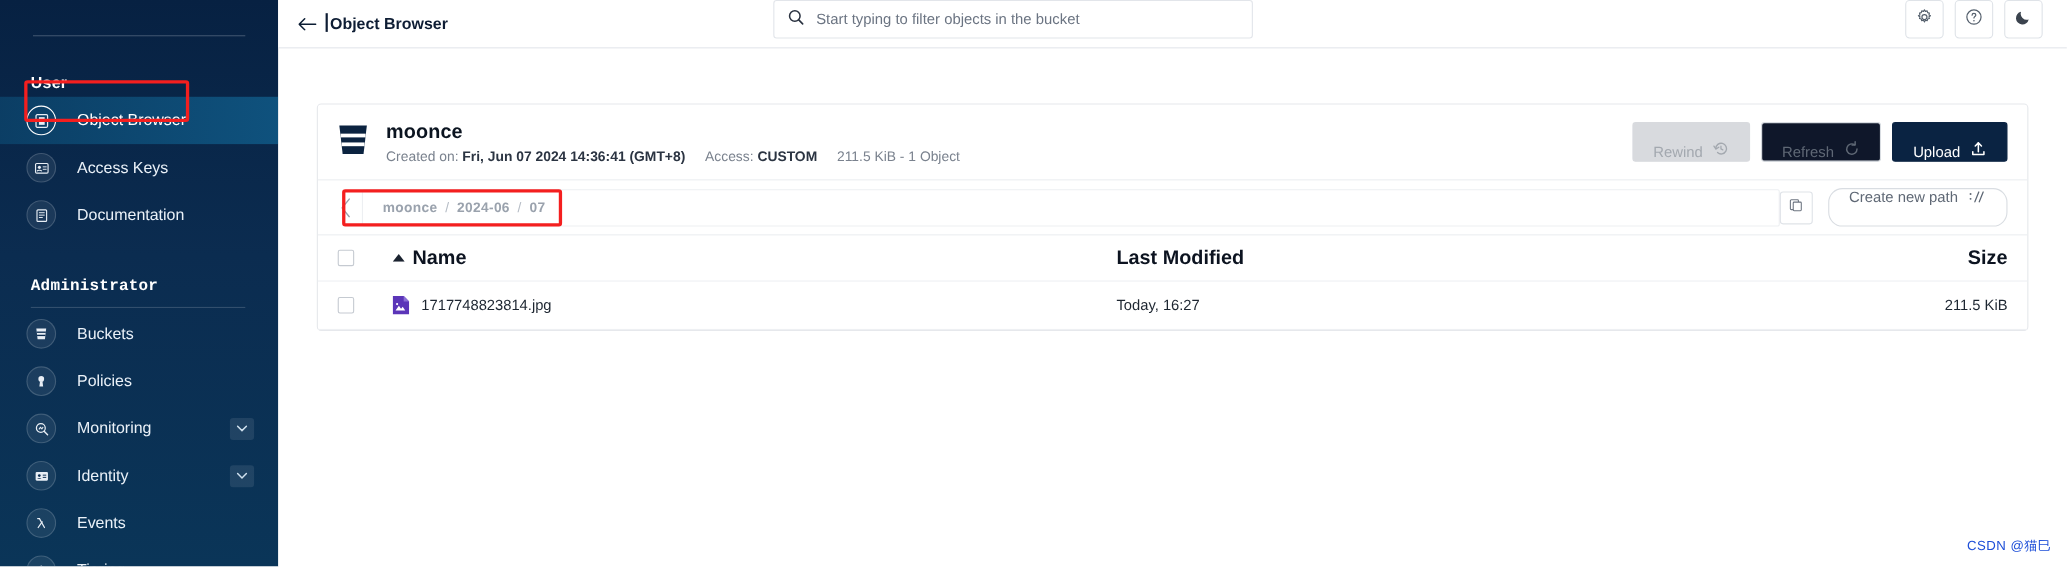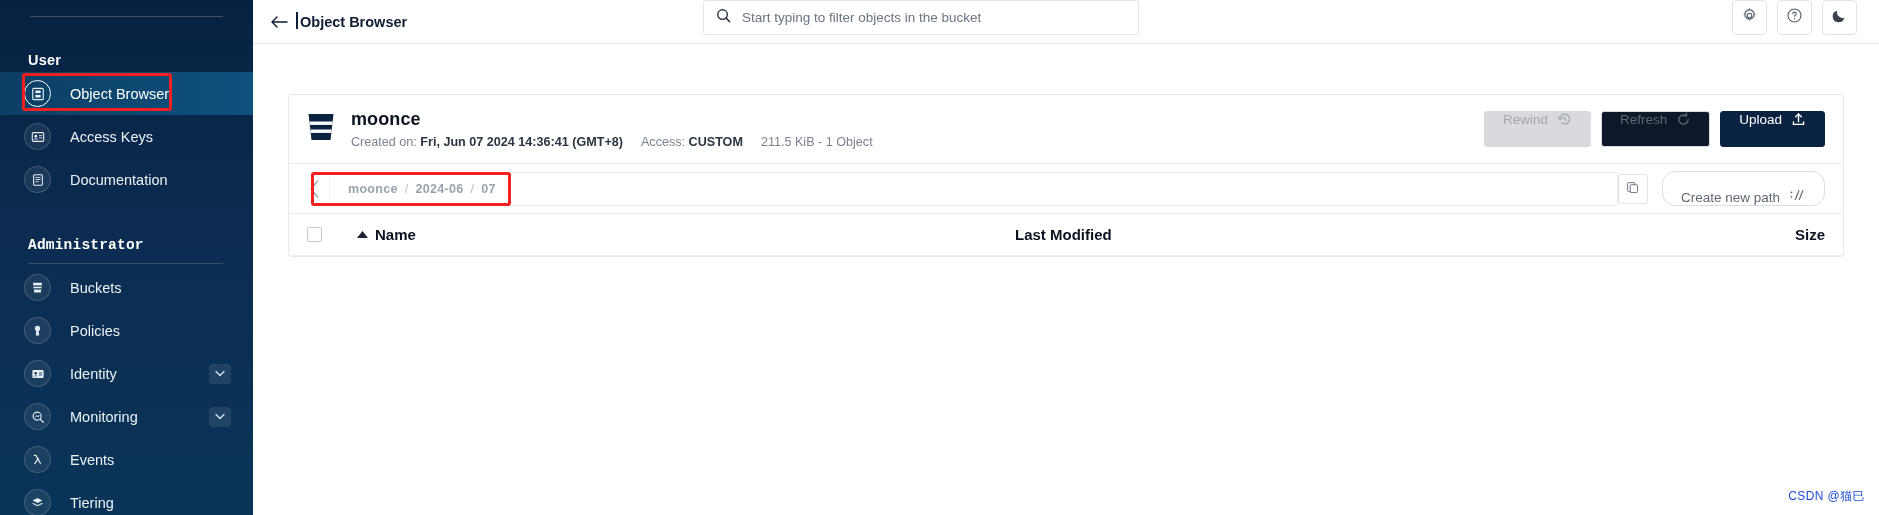--- a/index.html
+++ b/index.html
@@ -8,21 +8,21 @@
     font-family: "Liberation Sans", sans-serif;
     background: #fff; overflow: hidden;
   }
   .app { display: flex; width: 1879px; height: 515px; position: relative; }
 
   
   .sidebar {
     width: 253px; flex: 0 0 253px; height: 515px;
     background: linear-gradient(180deg, #072142 0%, #0b2c50 45%, #0a3558 100%);
     position: relative; overflow: hidden;
-    padding-top: 0;
+    padding-top: 16px;
   }
   .sb-toprule {
     height: 1px; background: rgba(255,255,255,0.22);
     margin: 16px 30px 0 30px;
   }
   .sb-section {
     color: #ffffff; font-size: 14.5px; font-weight: bold;
     padding: 0 0 0 28px; margin-top: 35px; margin-bottom: 4px;
     letter-spacing: .2px;
   }
@@ -124,21 +124,21 @@
     display: flex; align-items: baseline; white-space: nowrap;
   }
   .bkt-meta b { color: #2b3442; font-weight: bold; }
   .bkt-meta .grp { margin-right: 18px; }
   .bkt-btns {
     position: absolute; right: 18px; top: 50%; transform: translateY(-50%);
     display: flex; gap: 10px; align-items: center;
   }
   .btn {
     height: 36px; border-radius: 3px; font-size: 13.5px;
-    display: flex; align-items: flex-start; justify-content: center; gap: 9px;
+    display: flex; align-items: flex-end; justify-content: center; gap: 9px;
     padding: 0 18px; cursor: pointer; white-space: nowrap;
     font-family: "Liberation Sans", sans-serif;
   }
   .btn.disabled { background: #d8dade; color: #a3a8af; border: 1px solid #d8dade; cursor: default;}
   .btn.ghost { background: #0f172a; color: #5f6875; border: 1px solid #d9dde2; }
   .btn.primary { background: #0a2342; color: #fff; border: 1px solid #0a2342; }
 
   
   .pathbar {
     display: flex; align-items: center; height: 50px;
@@ -156,41 +156,41 @@
     margin-left: 2px;
   }
   .pb-crumbs .sep { margin: 0 7px; color: #b6bdc6; font-weight: normal;}
   .pb-copy {
     width: 30px; height: 30px; border: 1px solid #dfe3e8; border-radius: 3px;
     display: flex; align-items: center; justify-content: center;
     color: #6d7581; cursor: pointer; margin-right: 14px; flex:0 0 30px;
   }
   .pb-newpath {
     height: 35px; border: 1px solid #d9dde2; border-radius: 13px; background: #fff;
-    color: #5f6875; font-size: 13.5px; display: flex; align-items: flex-end; gap: 10px;
+    color: #5f6875; font-size: 13.5px; display: flex; align-items: flex-start; gap: 10px;
     padding: 0 18px; cursor: pointer; white-space: nowrap;
   }
 
   
   .tbl { width: 100%; }
   .tr {
     display: flex; align-items: center; height: 44px;
     border-bottom: 1px solid #eef0f3; padding: 0 18px;
   }
   .tr.head { height: 42px; }
   .td-chk { width: 50px; flex: 0 0 50px; display: flex; align-items: center; }
   .chk {
     width: 15px; height: 15px; border: 1px solid #c5cad1; border-radius: 2px;
     background: #fff; cursor: pointer;
   }
   .td-name { flex: 1; display: flex; align-items: center; }
   .td-mod  { width: 560px; flex: 0 0 560px; }
   .td-size { width: 250px; flex: 0 0 250px; text-align: right; }
   .th {
-    font-size: 15px; font-weight: bold; color: #0c1320;
+    font-size: 18px; font-weight: bold; color: #0c1320;
     display: flex; align-items: center; gap: 7px;
   }
   .cell { font-size: 13.4px; color: #1d2631; }
   .sortcaret { font-size: 9px; color: #12182230; }
   .fileicon { margin-right: 11px; display:flex; }
 
   .watermark {
     position: absolute; right: 14px; bottom: 10px;
     font-size: 12px; color: #1d4ed8; letter-spacing: .4px;
     font-family: "Liberation Sans", sans-serif;
@@ -262,44 +262,44 @@
           <circle cx="8" cy="5.5" r="3.2" fill="currentColor"></circle>
           <path d="M6.6 8h2.8l.7 6H5.9z" fill="currentColor"></path>
         </svg>
       </span>
       <span class="sb-label">Policies</span>
     </div>
 
     <div class="sb-item">
       <span class="sb-ico">
         <svg width="14" height="14" viewBox="0 0 16 16" fill="none">
+          <circle cx="7" cy="7" r="4.6" stroke="currentColor" stroke-width="1.3"></circle>
+          <path d="M10.4 10.4L14 14" stroke="currentColor" stroke-width="1.5" stroke-linecap="round"></path>
+          <path d="M5 8.4l1.6-2.2 1.5 1.7 1.3-2" stroke="currentColor" stroke-width="1.1" fill="none"></path>
+        </svg>
+      </span>
+      <span class="sb-label">Monitoring</span>
+      <span class="sb-chev">
+        <svg width="10" height="7" viewBox="0 0 10 7" fill="none">
+            <path d="M1 1.5L5 5.5L9 1.5" stroke="currentColor" stroke-width="1.4" stroke-linecap="round"></path>
+          </svg>
+      </span>
+    </div>
+
+    <div class="sb-item">
+      <span class="sb-ico">
+        <svg width="14" height="14" viewBox="0 0 16 16" fill="none">
           <rect x="1.6" y="3.5" width="12.8" height="9" rx="1.2" fill="currentColor"></rect>
           <circle cx="5.4" cy="7.2" r="1.4" fill="#0b2c50"></circle>
           <path d="M3.2 10.6c.5-1.2 3.9-1.2 4.4 0z" fill="#0b2c50"></path>
           <rect x="9" y="6.3" width="3.6" height="1" fill="#0b2c50"></rect>
           <rect x="9" y="8.6" width="3.6" height="1" fill="#0b2c50"></rect>
         </svg>
       </span>
       <span class="sb-label">Identity</span>
-      <span class="sb-chev">
-        <svg width="10" height="7" viewBox="0 0 10 7" fill="none">
-            <path d="M1 1.5L5 5.5L9 1.5" stroke="currentColor" stroke-width="1.4" stroke-linecap="round"></path>
-          </svg>
-      </span>
-    </div>
-
-    <div class="sb-item">
-      <span class="sb-ico">
-        <svg width="14" height="14" viewBox="0 0 16 16" fill="none">
-          <circle cx="7" cy="7" r="4.6" stroke="currentColor" stroke-width="1.3"></circle>
-          <path d="M10.4 10.4L14 14" stroke="currentColor" stroke-width="1.5" stroke-linecap="round"></path>
-          <path d="M5 8.4l1.6-2.2 1.5 1.7 1.3-2" stroke="currentColor" stroke-width="1.1" fill="none"></path>
-        </svg>
-      </span>
-      <span class="sb-label">Monitoring</span>
       <span class="sb-chev">
         <svg width="10" height="7" viewBox="0 0 10 7" fill="none">
             <path d="M1 1.5L5 5.5L9 1.5" stroke="currentColor" stroke-width="1.4" stroke-linecap="round"></path>
           </svg>
       </span>
     </div>
 
     <div class="sb-item">
       <span class="sb-ico">
         <svg width="13" height="13" viewBox="0 0 16 16" fill="none">
@@ -483,20 +483,38 @@
               <span>Name</span>
             </div>
             <div class="td-mod th">
               <span>Last Modified</span>
             </div>
             <div class="td-size th" style="justify-content:flex-end;">
               <span>Size</span>
             </div>
           </div>
 
+          <div class="tr">
+            <div class="td-chk">
+              <span class="chk"></span>
+            </div>
+            <div class="td-name cell">
+              <span class="fileicon">
+                <svg width="15" height="17" viewBox="0 0 15 17">
+                  <path d="M0 0h10l5 5v12H0z" fill="#5b35b8"></path>
+                  <path d="M10 0l5 5h-5z" fill="#8a6fd6"></path>
+                  <path d="M2.6 13.2l3-4.2 2 2.7 1.5-1.9 2.3 3.4z" fill="#ffffff"></path>
+                  <circle cx="4" cy="7.4" r="1" fill="#ffffff"></circle>
+                </svg>
+              </span>
+              <span>1717748823814.jpg</span>
+            </div>
+            <div class="td-mod cell">Today, 16:27</div>
+            <div class="td-size cell">211.5 KiB</div>
+          </div>
         </div>
 
       </div>
     </div>
 
     <div class="watermark">CSDN @猫巳</div>
   </section>
 </div>
 
 </body></html>

